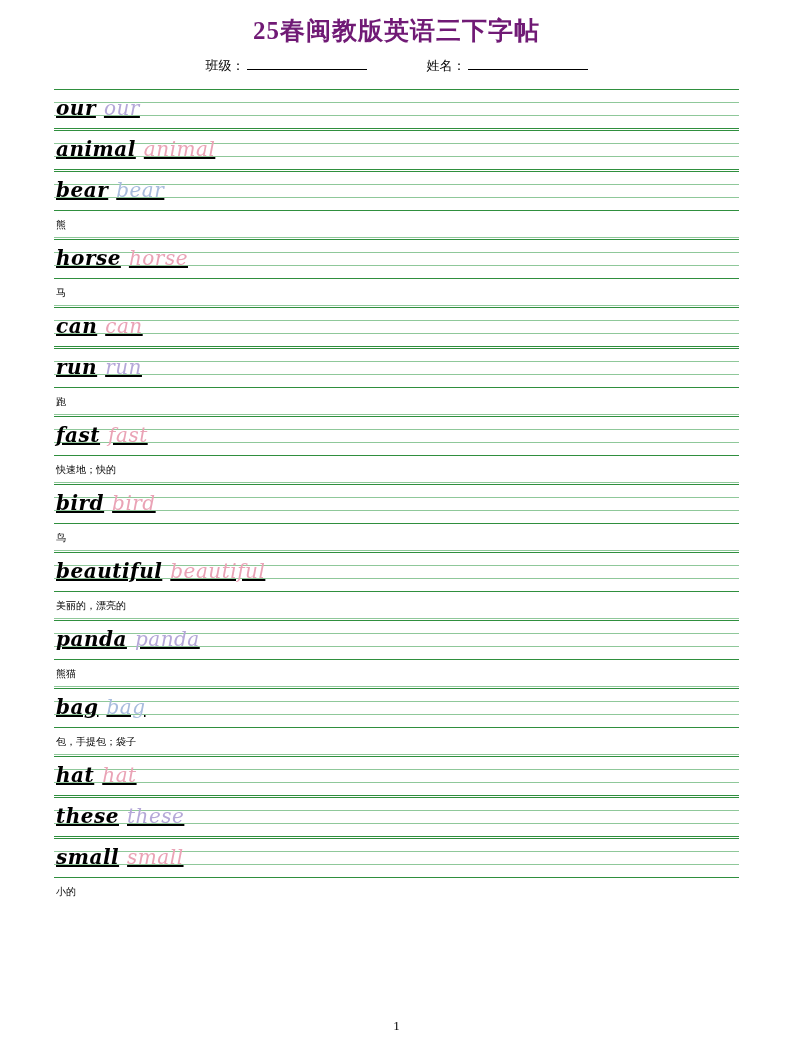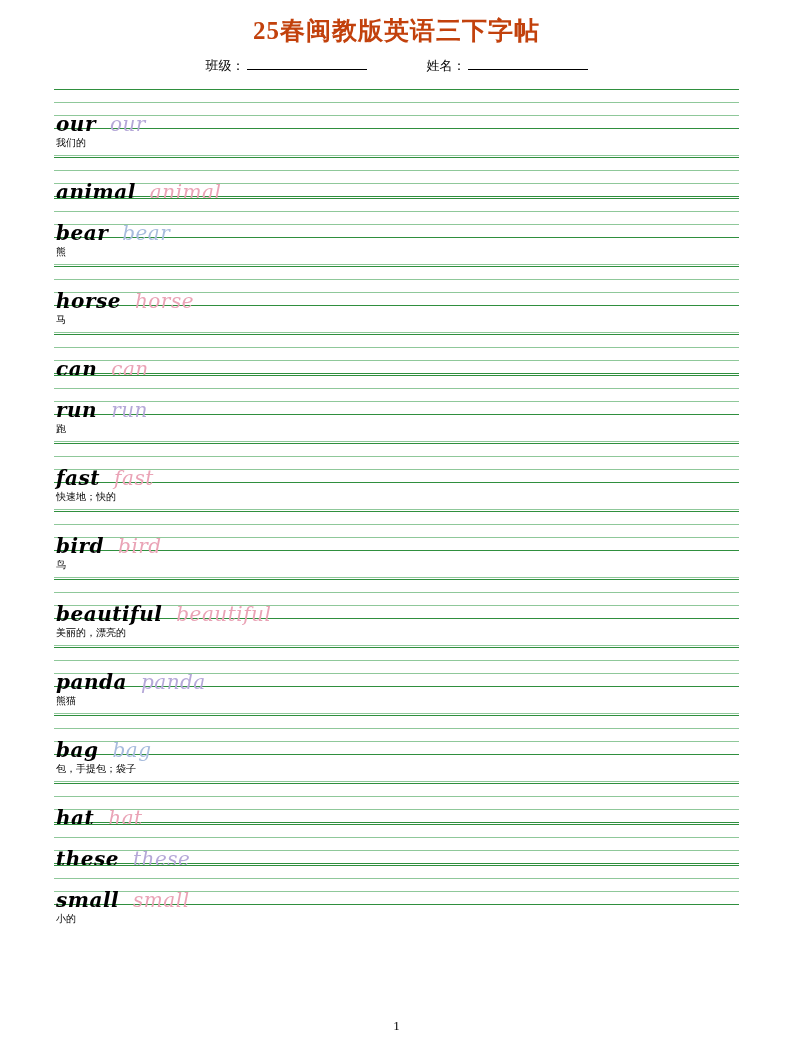--- a/index.html
+++ b/index.html
@@ -22,21 +22,21 @@
     padding: 0;
   }
   .doc-title {
     text-align: center;
     font-family: "Liberation Serif", serif;
     font-size: 25px;
     font-weight: bold;
     letter-spacing: 1px;
     margin: 8px 0 0 0;
     padding-top: 6px;
-    color: #c2410c;
+    color: #701a75;
   }
   .meta-row {
     display: flex;
     justify-content: center;
     align-items: baseline;
     gap: 60px;
     margin-top: 8px;
     font-size: 13px;
     color: #000;
   }
@@ -79,23 +79,23 @@
   .staff .line.l2 { top: 13px; border-top: 1px solid #8fc89a; }
   .staff .line.l3 { top: 26px; border-top: 1px solid #8fc89a; }
   .staff .line.l4 { top: 39px; border-top: 1px solid #2f8f3e; }
 
   .staff .words {
     position: absolute;
     left: 2px;
     top: 4px;
     height: 36px;
     display: flex;
-    align-items: flex-end;
-    gap: 14px;
+    gap: 8px;
     line-height: 1;
+    text-decoration: underline;
   }
   .word-main {
     font-family: "DejaVu Serif", serif;
     font-style: italic;
     font-weight: bold;
     font-size: 20px;
     color: #000;
     letter-spacing: 0.5px;
     position: relative;
     top: 5px;
@@ -165,24 +165,20 @@
         <div class="staff">
           <div class="line l1"></div>
           <div class="line l2"></div>
           <div class="line l3"></div>
           <div class="line l4"></div>
           <div class="words">
             <span class="word-main">our</span>
             <span class="word-trace trace-purple">our</span>
           </div>
         </div>
-        <div class="trans">
-          <div class="tlabel">我们的</div>
-          <div class="tline"></div>
-        </div>
       </div>
       <div class="word-block">
         <div class="staff">
           <div class="line l1"></div>
           <div class="line l2"></div>
           <div class="line l3"></div>
           <div class="line l4"></div>
           <div class="words">
             <span class="word-main">animal</span>
             <span class="word-trace trace-pink">animal</span>

